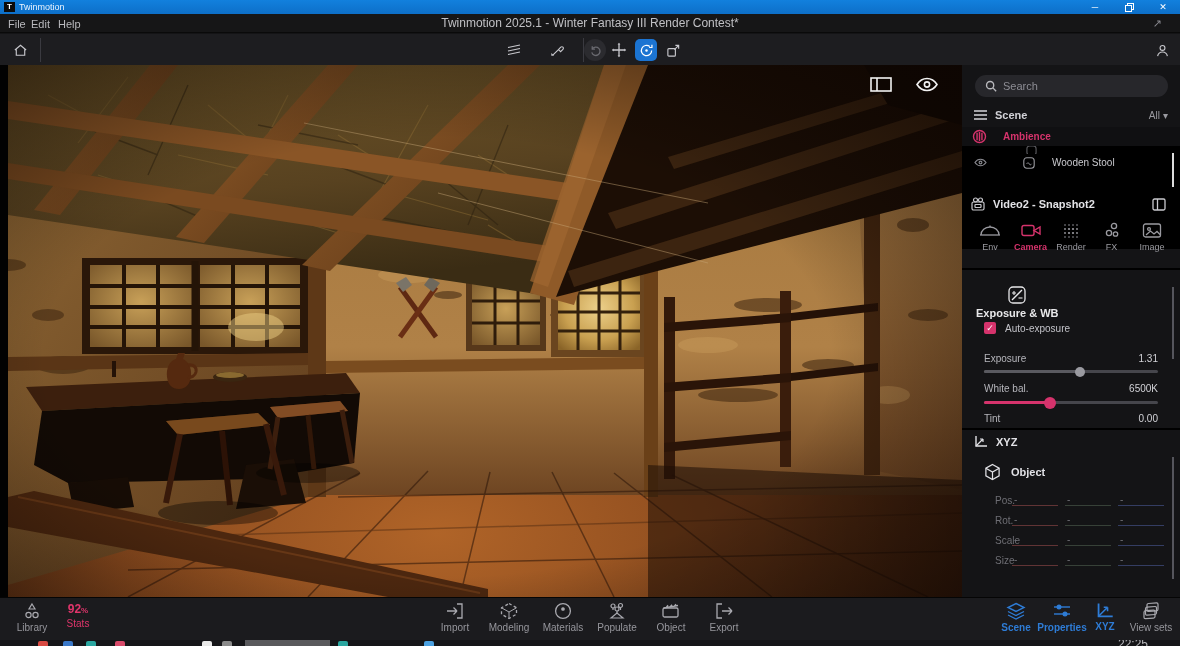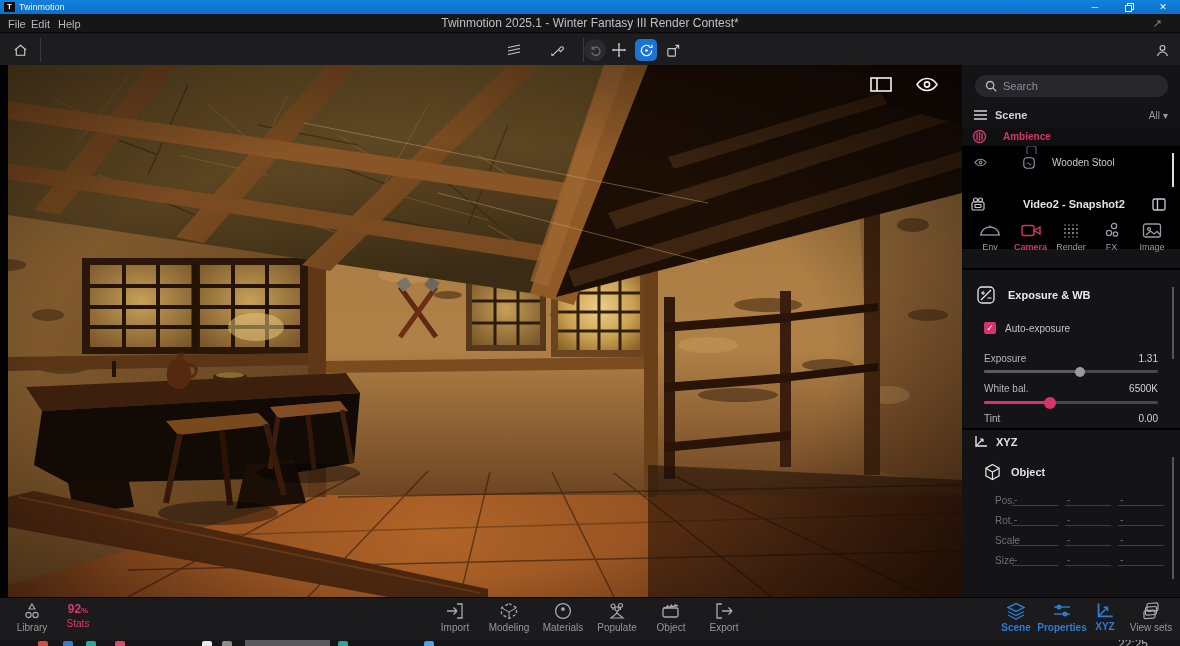--- a/index.html
+++ b/index.html
@@ -45,28 +45,28 @@
   .scene-filter { position:absolute; right:12px; display:flex; align-items:center; gap:3px; color:#9a9aa0; font-size:10px; }
   .tree { position:absolute; left:0; top:62px; width:218px; height:122px; background:#000; }
   .tree-row { position:relative; width:218px; height:17px; display:flex; align-items:center; }
   .row-ambience { background:#101012; height:19px; }
   .row-partial { height:8px; overflow:hidden; }
   .tree-label { font-size:10px; color:#c9c9ce; }
   .pink { color:#d6336c; }
   .tree-scrollbar { position:absolute; right:6px; top:88px; width:2px; height:34px; background:#dcdcdc; }
   .sect-divider { position:absolute; left:0; width:218px; height:2px; background:#000; }
 
-  .prop-hdr { position:absolute; left:0; top:128px; width:218px; height:22px; display:flex; align-items:center;gap:30px; }
+  .prop-hdr { position:absolute; left:0; top:128px; width:218px; height:22px; display:flex; align-items:center; }
   .prop-hdr .ttl { color:#e2e2e6; font-size:11px; font-weight:bold; margin-left:7px; }
   .tabs { position:absolute; left:0; top:155px; width:218px; height:44px; display:flex; justify-content:space-between; padding:0 8px; }
   .tab { width:40px; display:flex; flex-direction:column; align-items:center; gap:3px; color:#9a9aa0; padding-top:2px; }
   .tab .tlabel { font-size:9px; }
   .tab.active { color:#d6336c; }
 
-  .section-ttl { display:flex; align-items:center; gap:12px; position:absolute; left:14px; color:#e8e8ea; font-size:11px; font-weight:bold; }
+  .section-ttl { display:flex; align-items:center; gap:2px; position:absolute; left:14px; color:#e8e8ea; font-size:11px; font-weight:bold;flex-direction:column; }
   .check-row { position:absolute; left:22px; display:flex; align-items:center; gap:9px; }
   .checkbox { width:12px; height:12px; background:#d6336c; border-radius:2px; color:#fff; font-size:9px; line-height:12px; text-align:center; }
   .check-label { color:#c2c2c8; font-size:10px; }
   .slider-row { position:absolute; left:22px; width:174px; display:flex; justify-content:space-between; color:#b5b5bb; font-size:10px; }
   .slider { position:absolute; left:22px; width:174px; height:3px; background:#46464c; border-radius:2px; }
   .slider .fill { position:absolute; left:0; top:0; height:3px; background:#d6336c; border-radius:2px; }
   .slider .handle { position:absolute; top:50%; width:10px; height:10px; border-radius:50%; background:#9a9aa0; transform:translate(-50%,-50%); }
   .slider .handle.accent { background:#d6336c; width:12px; height:12px; }
 
   .xyz-hdr { position:absolute; left:12px; top:370px; display:flex; align-items:center; gap:8px; color:#e2e2e6; font-size:11px; font-weight:bold; }

